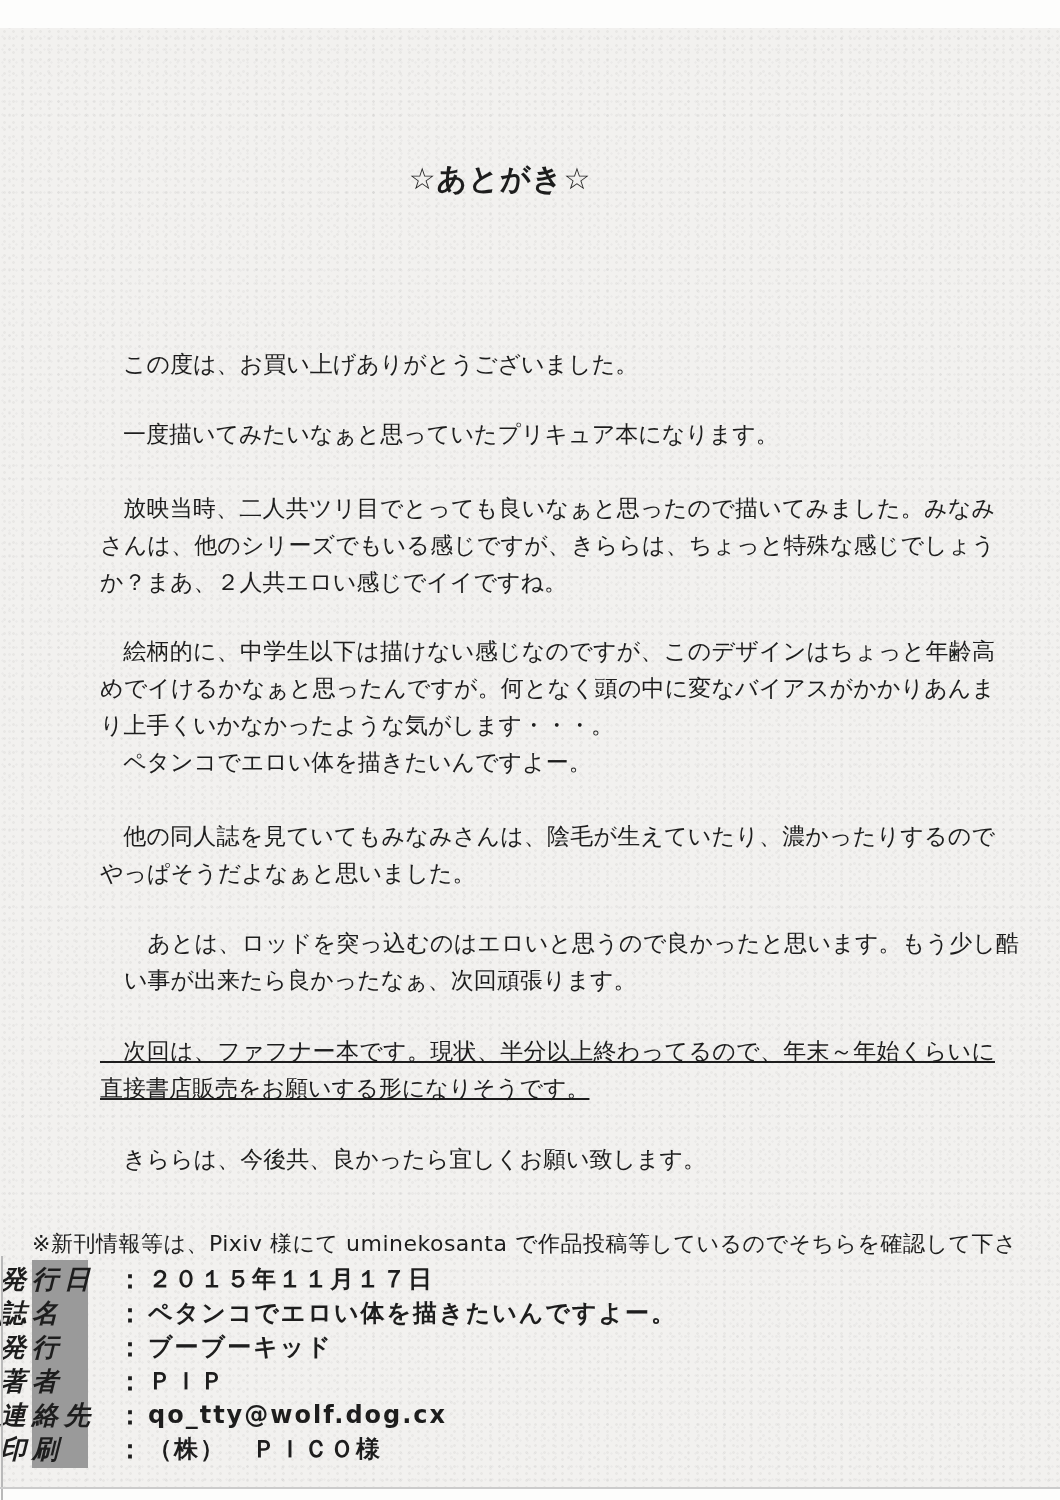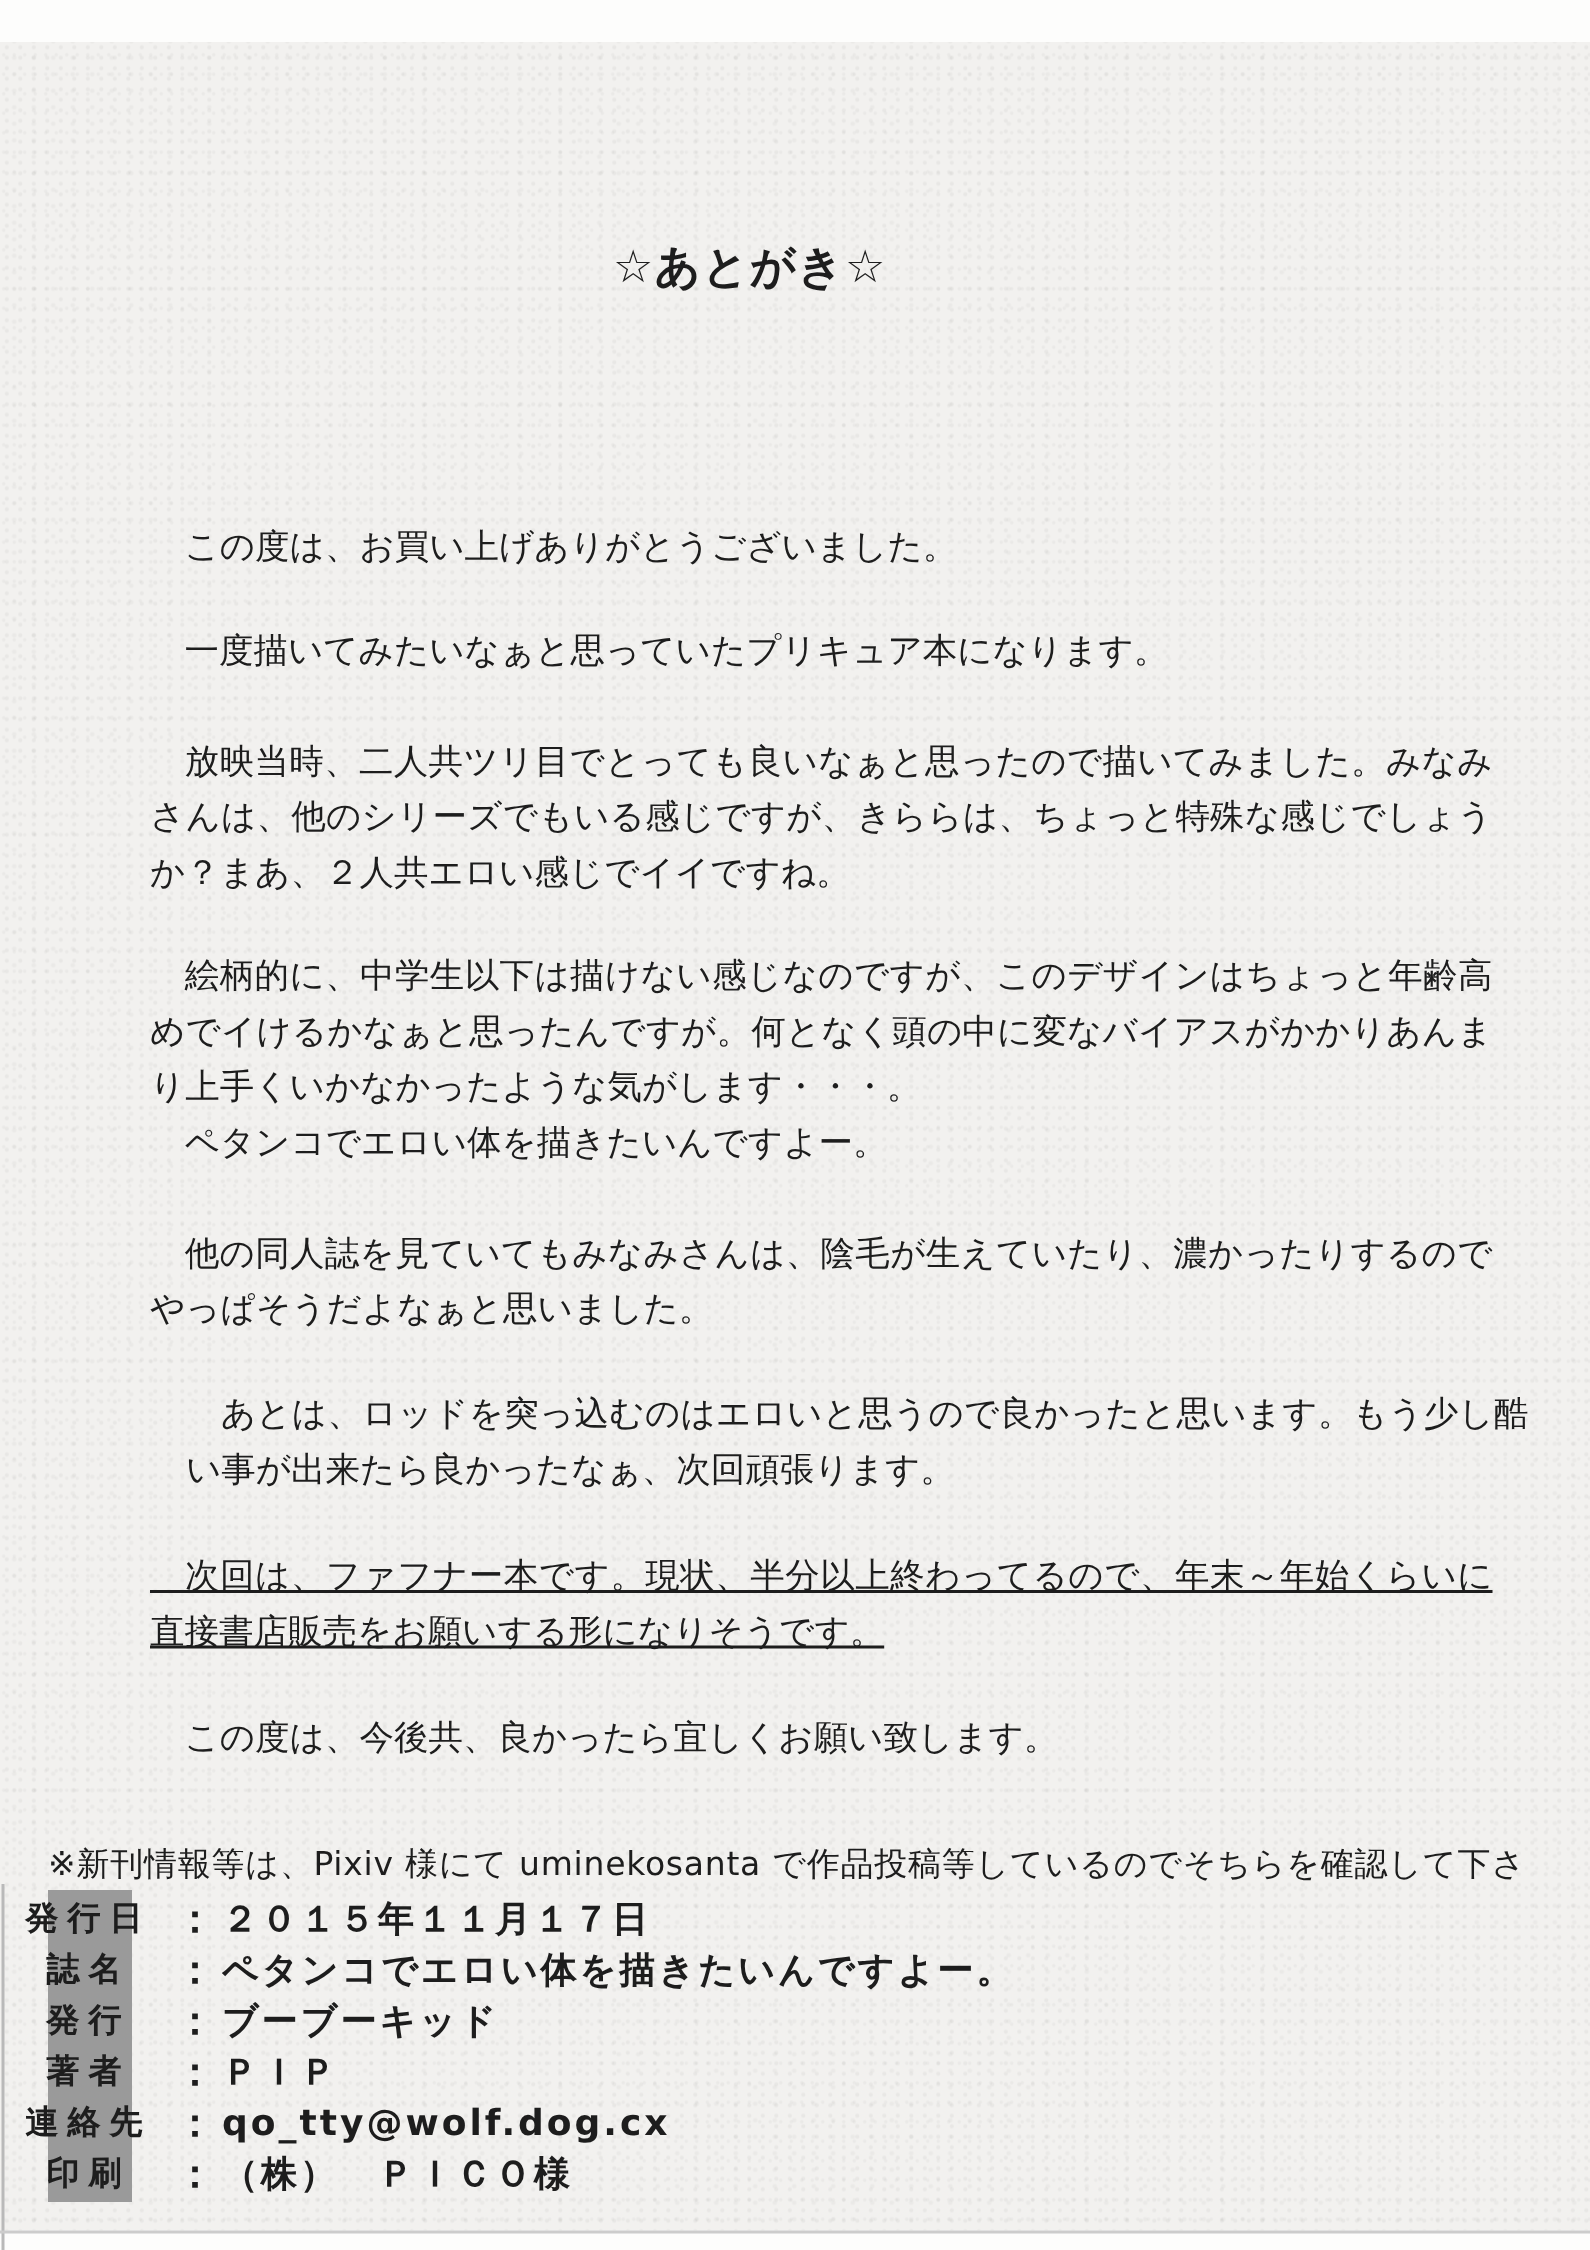--- a/index.html
+++ b/index.html
@@ -55,22 +55,22 @@
   .colophon-bar{
     position:absolute;left:32px;top:-2px;width:56px;height:208px;
     background:#9a9a9a;
   }
   .colophon-rows{position:relative;}
   .colophon-row{
     height:34px;display:flex;align-items:center;
     font-weight:bold;white-space:nowrap;
   }
   .clabel{
-    display:inline-block;width:118px;text-align:center;
-    font-size:22px;letter-spacing:6px;margin-right:-6px;
+    display:inline-block;width:118px;text-align:left;
+    font-size:26px;letter-spacing:6px;margin-right:-6px;font-style:italic;
   }
   .csep{font-size:26px;padding:0 5px;}
   .cvalue{font-size:24px;letter-spacing:2px;}
   .edge-line-left{
     position:absolute;left:1px;top:1256px;width:2px;height:244px;
     background:#b9b9b9;
   }
   .edge-line-bottom{
     position:absolute;left:0;top:1487px;width:1060px;height:2px;
     background:#cccccc;
@@ -86,21 +86,21 @@
 
   <div>
     <p class="para p0">　この度は、お買い上げありがとうございました。</p>
     <p class="para p1">　一度描いてみたいなぁと思っていたプリキュア本になります。</p>
     <p class="para p2">　放映当時、二人共ツリ目でとっても良いなぁと思ったので描いてみました。みなみさんは、他のシリーズでもいる感じですが、きららは、ちょっと特殊な感じでしょうか？まあ、２人共エロい感じでイイですね。</p>
     <p class="para p3">　絵柄的に、中学生以下は描けない感じなのですが、このデザインはちょっと年齢高めでイけるかなぁと思ったんですが。何となく頭の中に変なバイアスがかかりあんまり上手くいかなかったような気がします・・・。
 　ペタンコでエロい体を描きたいんですよー。</p>
     <p class="para p4">　他の同人誌を見ていてもみなみさんは、陰毛が生えていたり、濃かったりするのでやっぱそうだよなぁと思いました。</p>
     <p class="para p5">　あとは、ロッドを突っ込むのはエロいと思うので良かったと思います。もう少し酷い事が出来たら良かったなぁ、次回頑張ります。</p>
     <p class="para p6">　次回は、ファフナー本です。現状、半分以上終わってるので、年末～年始くらいに直接書店販売をお願いする形になりそうです。</p>
-    <p class="para p7">　この度は、今後共、良かったら宜しくお願い致します。</p>
+    <p class="para p7">　きららは、今後共、良かったら宜しくお願い致します。</p>
   </div>
 
   <p class="note">※新刊情報等は、Pixiv 様にて uminekosanta で作品投稿等しているのでそちらを確認して下さい。</p>
 
   <div class="colophon">
     <div class="colophon-bar"></div>
     <div class="colophon-rows">
       <div class="colophon-row">
         <span class="clabel">発行日</span>
           <span class="csep">：</span>

